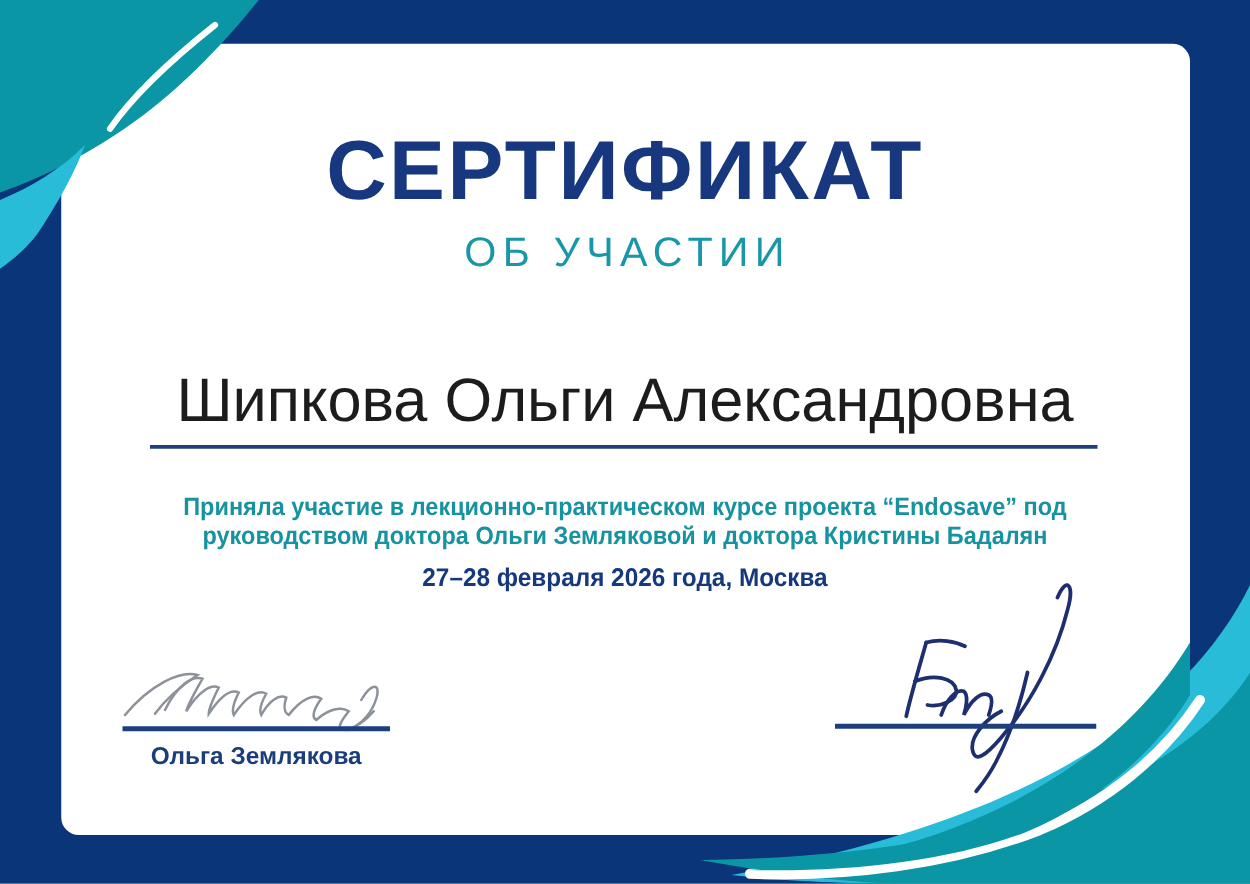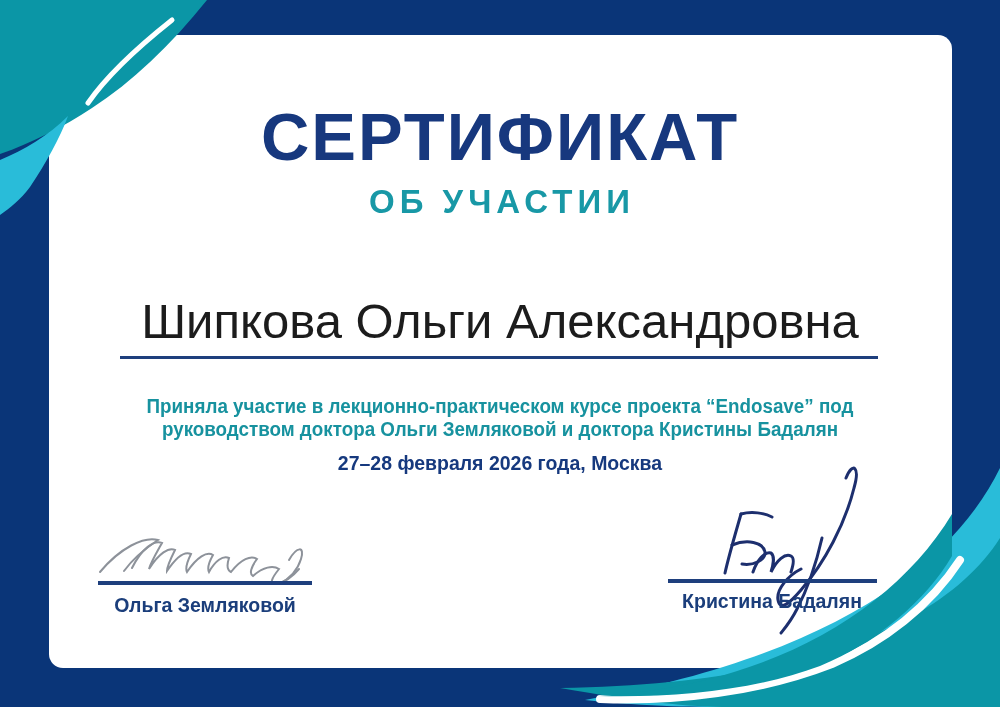--- a/index.html
+++ b/index.html
@@ -11,21 +11,21 @@
   .deco{position:absolute;inset:0;width:1000px;height:707px;}
   .layer{position:absolute;left:0;top:0;width:1000px;height:707px;pointer-events:none;}
   .txt{position:absolute;text-align:center;white-space:nowrap;}
   .title{
     left:0;right:0;top:98px;
     font-size:67px;font-weight:bold;letter-spacing:2px;
     color:#17387E;
   }
   .subtitle{
     left:4px;right:0;top:183px;
-    font-size:33px;font-weight:bold;letter-spacing:5px;
+    font-size:33px;font-weight:normal;letter-spacing:5px;
     color:#1898A6;
   }
   .name{
     left:0;right:0;top:293px;
     font-size:49px;font-weight:normal;letter-spacing:0px;
     color:#1C1C1C;
   }
   .name-rule{
     position:absolute;left:120px;top:356px;width:758px;height:3px;
     background:#1E3F7D;
@@ -104,17 +104,16 @@
     <div class="txt body-text">
       <div>Приняла участие в лекционно-практическом курсе проекта “Endosave” под</div>
       <div>руководством доктора Ольги Земляковой и доктора Кристины Бадалян</div>
     </div>
 
     <div class="txt date-line">27–28 февраля 2026 года, Москва</div>
 
     <div class="sig-line left"></div>
     <div class="sig-line right"></div>
 
-    <div class="sig-name left">Ольга Земляковой</div>
-    <div class="sig-name right">Кристина Бадалян</div>
+    <div class="sig-name left">Ольга Землякова</div>
   </div>
 
 </div>
 
 </body></html>

